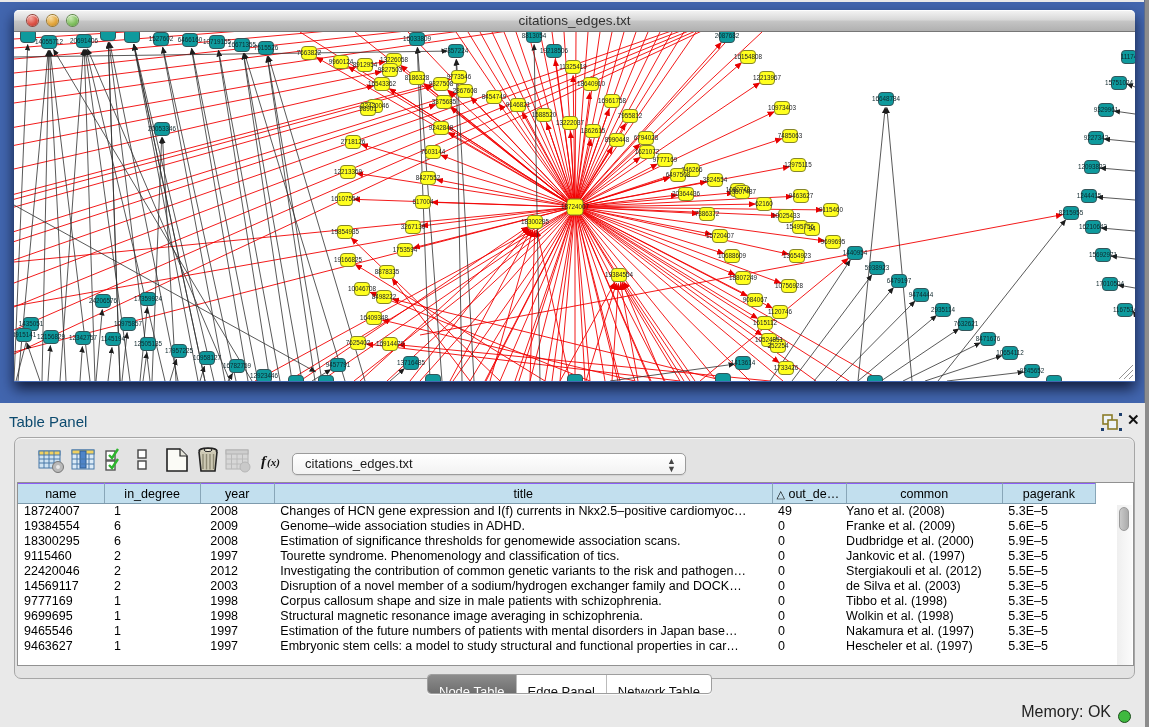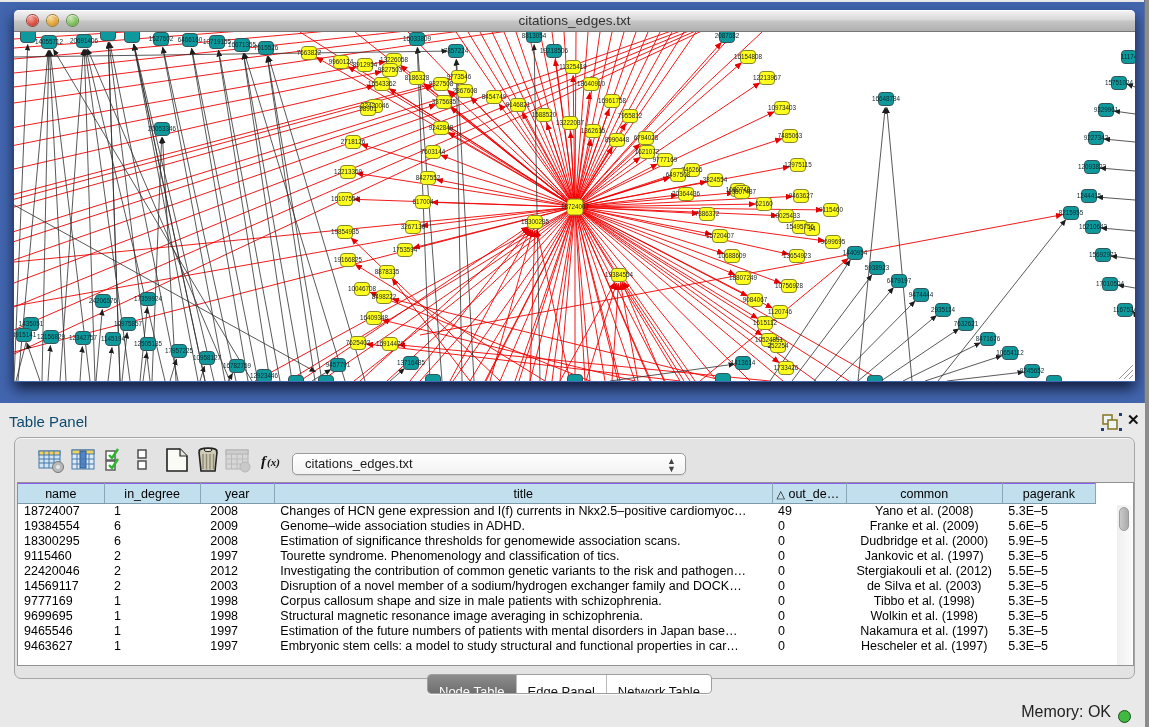--- a/index.html
+++ b/index.html
@@ -23,21 +23,21 @@
 #pclose{position:absolute;left:1127px;top:8px;font-size:15px;font-weight:bold;color:#111}
 #container{position:absolute;left:14px;top:34px;width:1121px;height:242px;background:#e3e3e3;border:1px solid #a6a6a6;border-radius:7px;box-shadow:inset 0 1px 0 #f6f6f6}
 #toolbar{position:absolute;left:0;top:0;width:100%;height:45px}
 #combo{position:absolute;left:277px;top:15px;width:394px;height:22px;background:linear-gradient(#ffffff,#f2f2f2);border:1px solid #9b9b9b;border-radius:5px;font-size:13px;color:#1c1c1c;line-height:20px;padding-left:12px;box-shadow:0 1px 1px rgba(0,0,0,.08)}
 #combo .ar{position:absolute;right:9px;top:3px;font-size:9px;color:#444;line-height:8px}
 #tablewrap{position:absolute;left:2px;top:44px;width:1117px;height:184px;background:#fff;border:1px solid #919191;border-width:1px 1px 1px 1px;overflow:hidden}
 table{border-collapse:collapse;table-layout:fixed;width:1078px;font-size:12.5px;color:#000}
 th{background:#c2dfee;font-weight:normal;height:20px;border-right:1px solid #88a6b8;border-bottom:1px solid #7d9aac;border-top:1px solid #8b5cf6;font-size:12.5px;padding:0}
 td{height:15px;padding:0 0 0 6px;white-space:nowrap;overflow:hidden}
 td.c2,td.c3{padding-left:10px}
-td.c6{text-align:center;padding:0}
+td.c6{padding:0}
 .c1{width:86px}.c2{width:96px}.c3{width:74px}.c4{width:497px}.c5{width:74px}.c6{width:156px}.c7{width:93px}
 #vscroll{position:absolute;right:1px;top:22px;width:15px;height:160px;background:linear-gradient(90deg,#efefef,#fbfbfb)}
 #vthumb{position:absolute;left:2px;top:2px;width:10px;height:24px;background:linear-gradient(90deg,#c9c9c9,#ababab);border-radius:6px;border:1px solid #9a9a9a}
 #tabs{position:absolute;left:427px;top:271px;height:20px;display:flex;border:1px solid #9e9e9e;border-radius:4px;overflow:hidden;background:#fff;font-size:13px;box-shadow:0 1px 0 rgba(255,255,255,.7)}
 #tabs div{padding:8px 11px 0;line-height:18px;color:#111}
 #tabs div.sel{background:linear-gradient(#8c8c8c,#6f6f6f);color:#fff}
 #tabs div+div{border-left:1px solid #bbb}
 #mem{position:absolute;right:34px;bottom:6px;font-size:16px;color:#222}
 #memdot{position:absolute;right:14px;bottom:4px;width:13px;height:13px;border-radius:50%;background:#3fb93f;border:1px solid #1c4c1c}
 </style></head>

